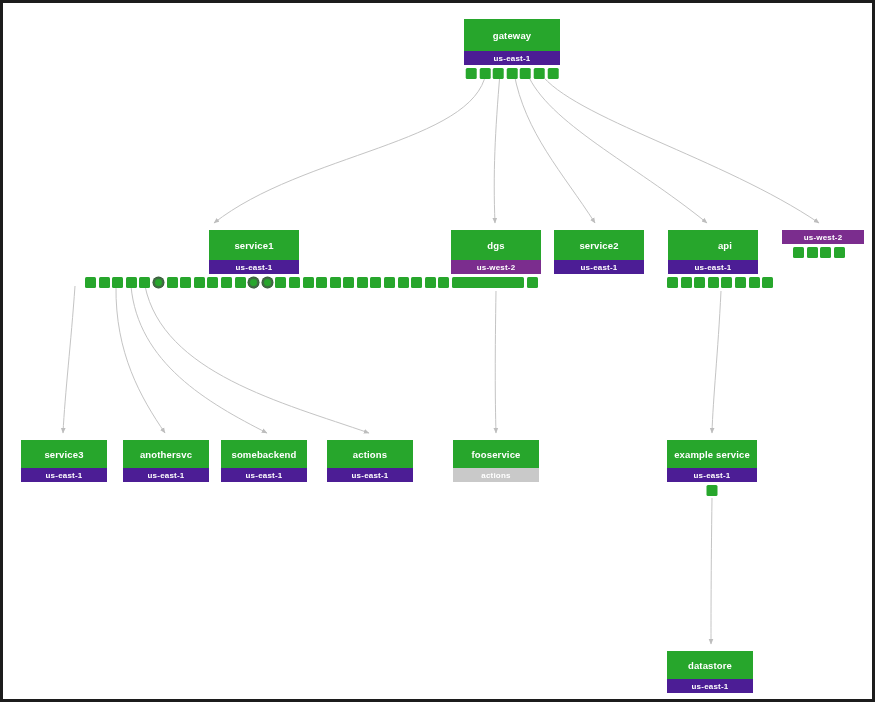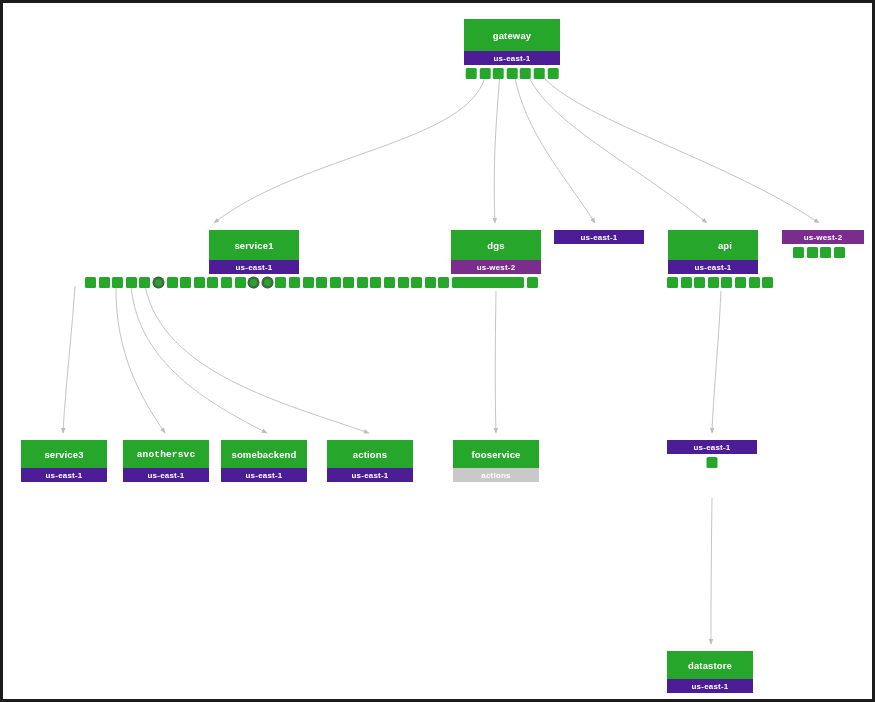--- a/index.html
+++ b/index.html
@@ -167,20 +167,21 @@
         <div class="instances" style="left: 8px;">
           <div class="inst"></div>
           <div class="inst"></div>
           <div class="inst"></div>
           <div class="inst"></div>
           <div class="inst"></div>
           <div class="inst"></div>
         </div>
       </div>
       <div class="node" style="left: 551px; top: 227px; width: 90px;">
+        <div class="node-body" style="height: 30px;">service2</div>
         <div class="node-region region-us-east-1">us-east-1</div>
       </div>
       <div class="node" style="left: 665px; top: 227px; width: 90px;">
         <div class="node-body" style="height: 30px; padding-left: 24px;">api</div>
         <div class="node-region region-us-east-1">us-east-1</div>
         <div class="instances" style="left: -1px;">
           <div class="inst"></div>
           <div class="inst"></div>
           <div class="inst"></div>
           <div class="inst"></div>
@@ -197,36 +198,37 @@
           <div class="inst"></div>
           <div class="inst"></div>
           <div class="inst"></div>
         </div>
       </div>
       <div class="node" style="left: 18px; top: 437px; width: 86px;">
         <div class="node-body" style="height: 28px;">service3</div>
         <div class="node-region region-us-east-1">us-east-1</div>
       </div>
       <div class="node" style="left: 120px; top: 437px; width: 86px;">
-        <div class="node-body" style="height: 28px; font-family: Liberation Mono, monospace;">anothersvc</div>
+        <div class="node-body" style="height: 28px;">anothersvc</div>
         <div class="node-region region-us-east-1">us-east-1</div>
       </div>
       <div class="node" style="left: 218px; top: 437px; width: 86px;">
         <div class="node-body" style="height: 28px;">somebackend</div>
         <div class="node-region region-us-east-1">us-east-1</div>
       </div>
       <div class="node" style="left: 324px; top: 437px; width: 86px;">
         <div class="node-body" style="height: 28px;">actions</div>
         <div class="node-region region-us-east-1">us-east-1</div>
       </div>
       <div class="node" style="left: 450px; top: 437px; width: 86px;">
         <div class="node-body" style="height: 28px;">fooservice</div>
         <div class="node-region region-unknown">actions</div>
       </div>
       <div class="node" style="left: 664px; top: 437px; width: 90px;">
+        <div class="node-body" style="height: 28px;">example service</div>
         <div class="node-region region-us-east-1">us-east-1</div>
         <div class="instances center">
           <div class="inst"></div>
         </div>
       </div>
       <div class="node" style="left: 664px; top: 648px; width: 86px;">
         <div class="node-body" style="height: 28px;">datastore</div>
         <div class="node-region region-us-east-1">us-east-1</div>
       </div>
     </div>

